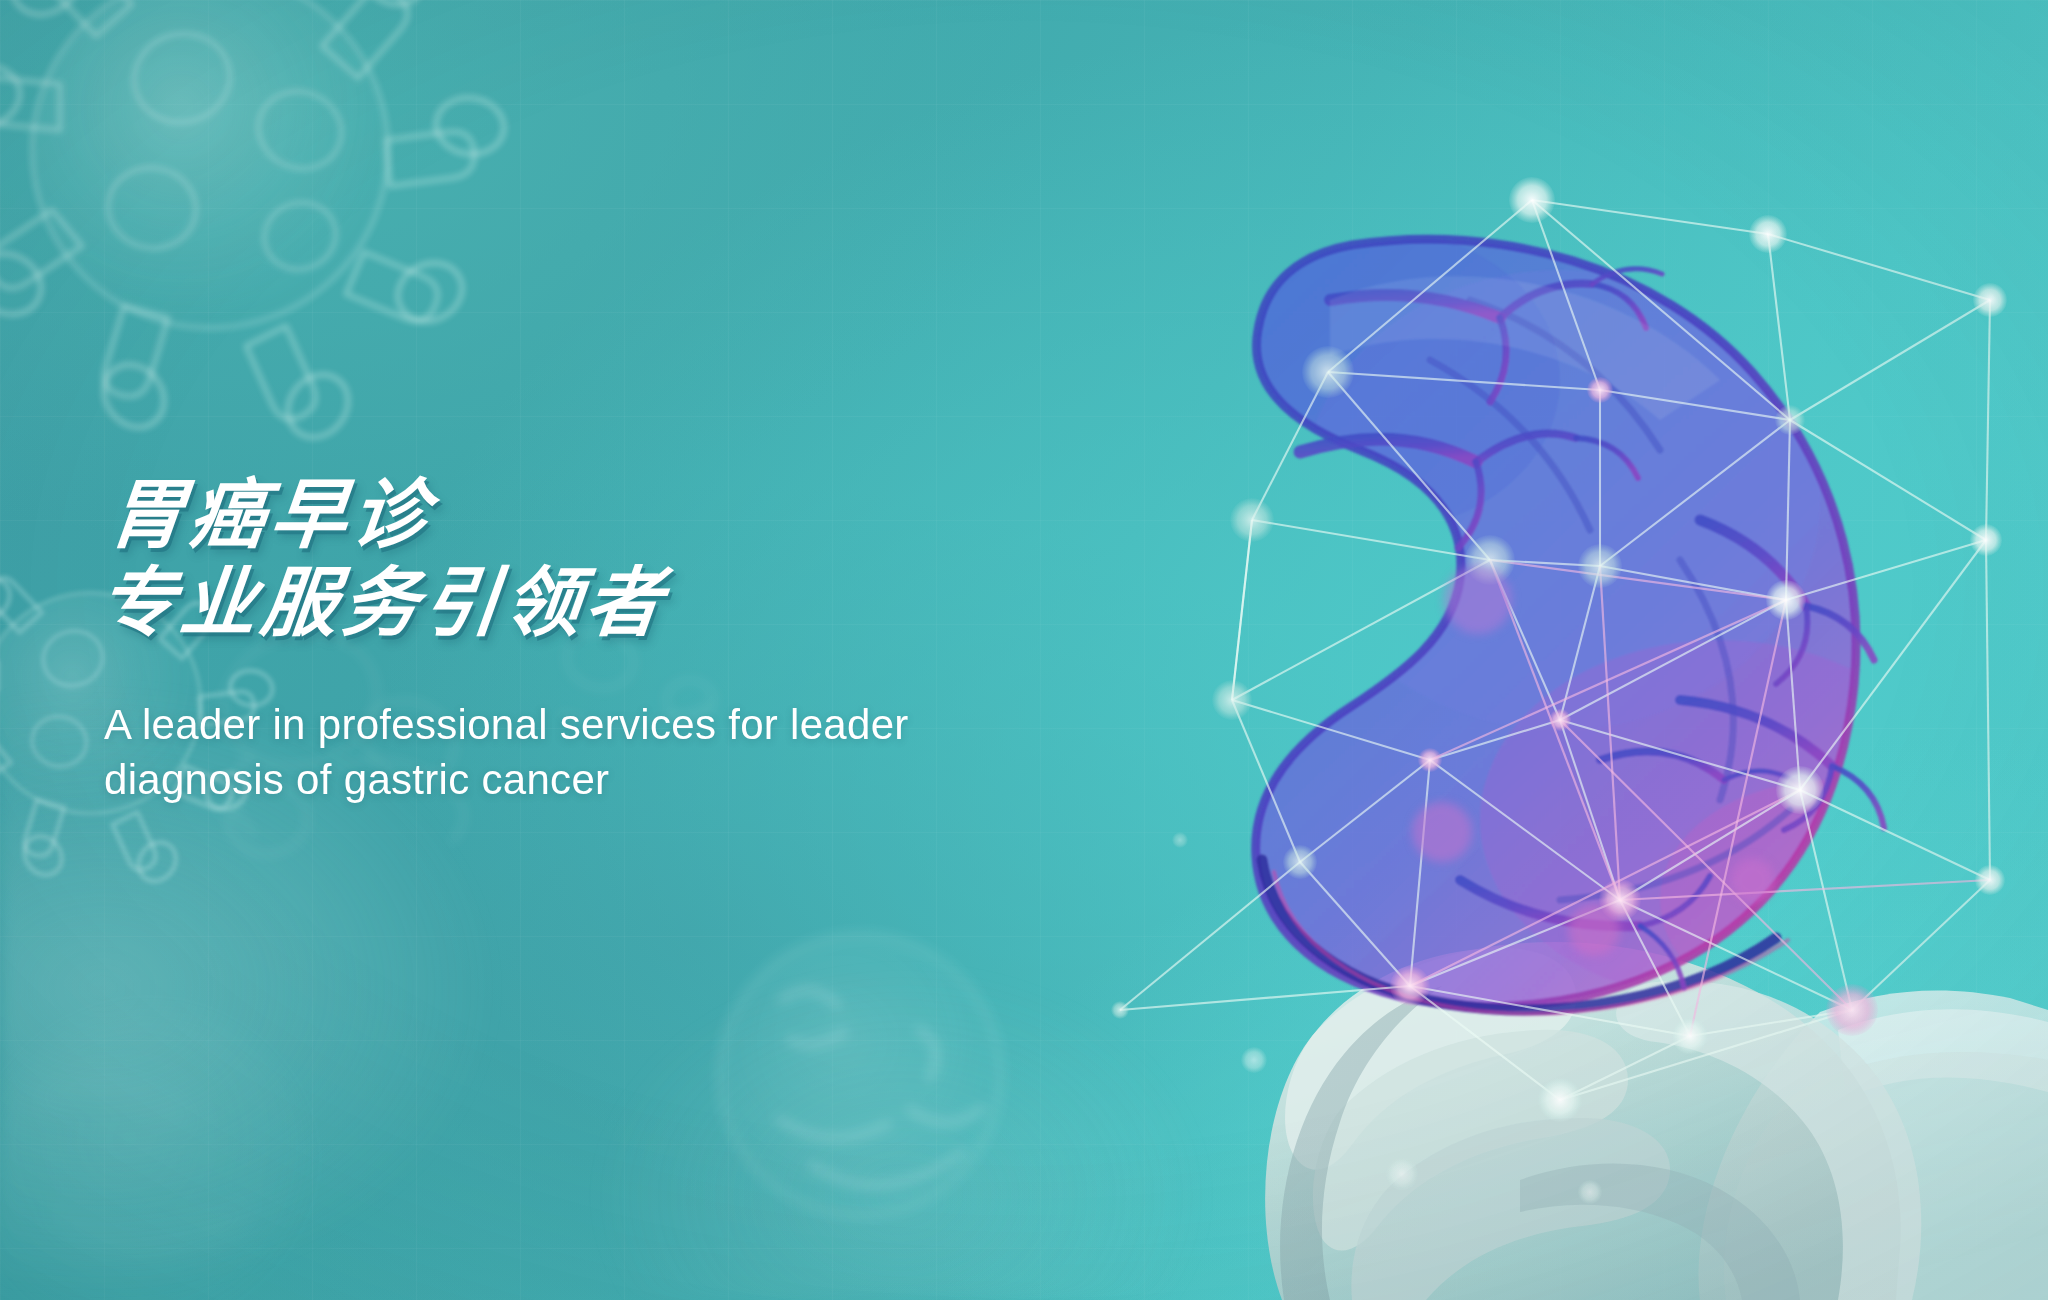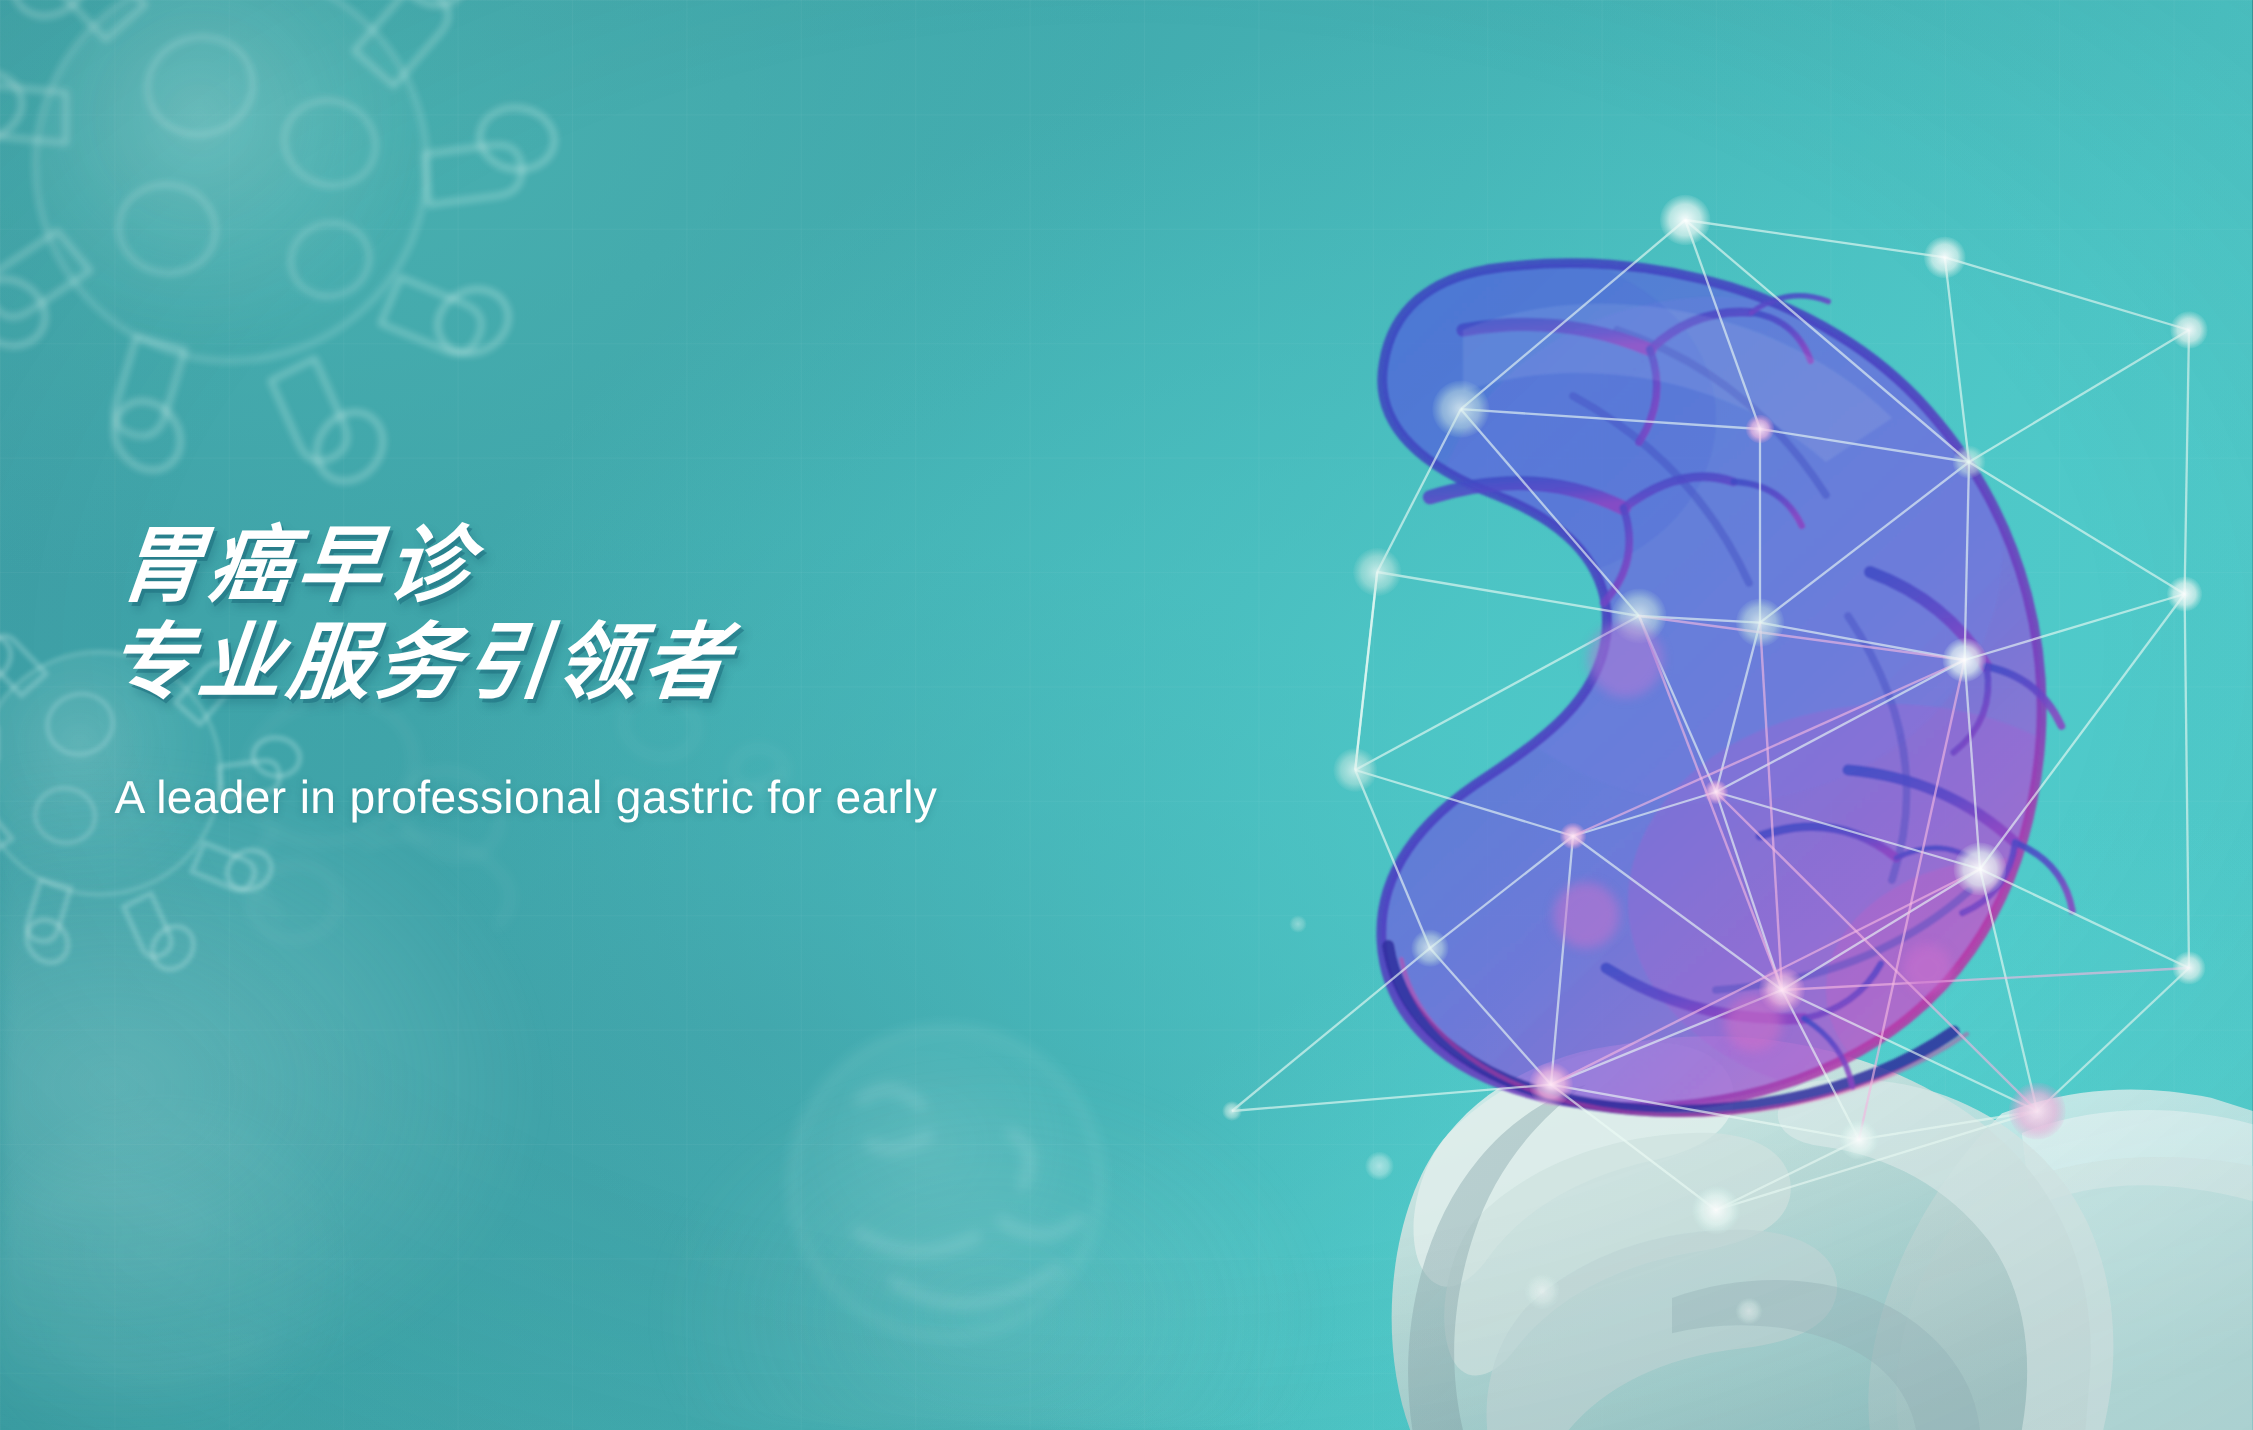--- a/index.html
+++ b/index.html
@@ -563,17 +563,18 @@
   </svg>
 
   <div class="bg-vignette"></div>
 
   <div class="copy">
     <h1 class="headline">
       <span class="headline-line">胃癌早诊</span>
       <span class="headline-line">专业服务引领者</span>
     </h1>
     <p class="subtitle">
-      <span class="subtitle-line">A leader in professional gastric for early</span>
+      <span class="subtitle-line">A leader in professional services for leader</span>
+      <span class="subtitle-line">diagnosis of gastric cancer</span>
     </p>
   </div>
 
 </div>
 
 </body></html>

